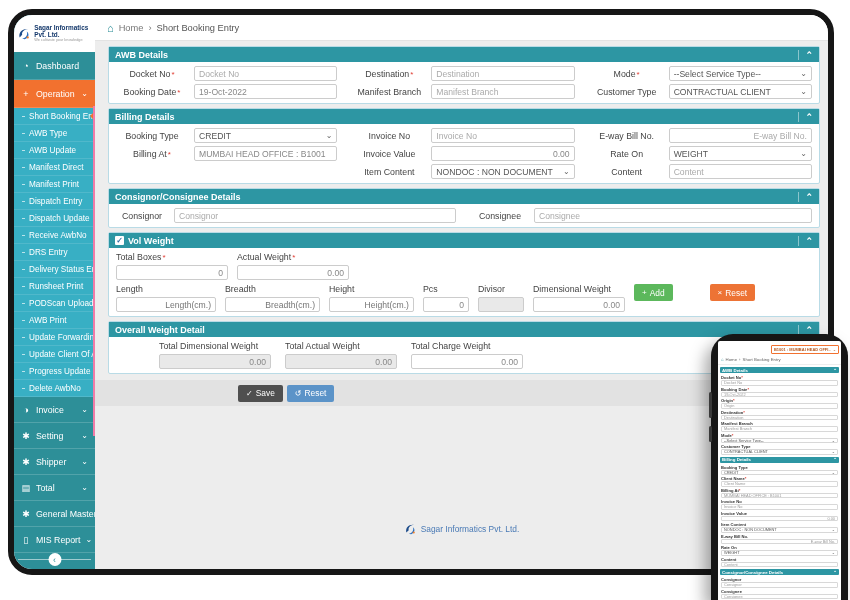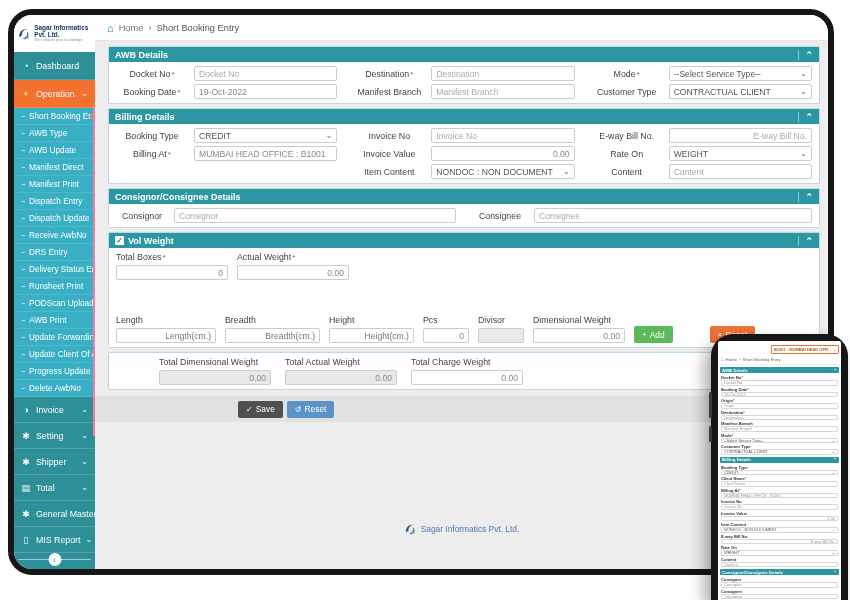--- a/index.html
+++ b/index.html
@@ -58,26 +58,26 @@
   input.inp::placeholder { color:#aaa; }
   input.num { text-align:right; }
   input.dis { background:#E9E9E9; }
   .selbox { flex:1; min-width:0; height:15px; border:1px solid #ccc; border-radius:2px; background:#fff; color:#555;
            font-size:8.6px; padding:0 4px; display:flex; align-items:center; justify-content:space-between; cursor:pointer; }
   .selbox .caret { color:#666; font-size:8px; }
   .chk { width:9px; height:9px; background:#fff; border-radius:1px; color:#2D6DA3; font-size:8px; line-height:9px;
            text-align:center; flex:none; cursor:pointer; }
 
   
-  .vrow { display:flex; gap:9px; align-items:flex-end; margin-bottom:4px; }
+  .vrow { display:flex; gap:9px; align-items:flex-start; margin-bottom:4px; }
   .vgroup { display:flex; flex-direction:column; gap:2px; }
   .vgroup > label { font-size:8.8px; color:#444; height:11px; white-space:nowrap; }
   .vgroup input { height:15px; border:1px solid #ccc; border-radius:2px; font-size:8.6px; color:#888; padding:0 4px;
            background:#fff; font-family:"Liberation Sans",sans-serif; outline:none; width:100%; }
-  .w110 { width:112px; } .w100 { width:100px; } .w95 { width:95px; } .w85 { width:85px; } .w46 { width:46px;margin-top:31px; } .w92 { width:92px; }
+  .w110 { width:112px; } .w100 { width:100px; } .w95 { width:95px; } .w85 { width:85px; } .w46 { width:46px; } .w92 { width:92px; }
   .btn { height:17px; display:inline-flex; align-items:center; gap:3px; padding:0 8px; border-radius:2px; color:#fff;
            font-size:8.4px; cursor:pointer; border:none; font-family:"Liberation Sans",sans-serif; }
   .btn .bic { font-size:8px; }
   .btn-add { background:#5CB85C; }
   .btn-reset-o { background:#ED7335; margin-left:28px; }
 
   .actions-band { height:26px; background:#E2E2E2; display:flex; align-items:center; gap:4px;
            margin:6px -8px 0 -13px; padding-left:143px; }
   .btn-save { background:#4F4F4F; }
   .btn-reset-b { background:#5B93C8; }
@@ -407,20 +407,24 @@
             </button>
             <button class="btn btn-reset-o">
               <span class="bic">×</span>
               <span>Reset</span>
             </button>
           </div>
         </div>
       </section>
 
       <section class="sec">
+        <div class="sec-h">
+          <span>Overall Weight Detail</span>
+          <span class="collapse">⌃</span>
+        </div>
         <div class="sec-b">
           <div class="vrow" style="gap:14px; margin-bottom:0;">
             <div class="vgroup" style="width:112px;margin-left:43px;">
               <label><span>Total Dimensional Weight</span></label>
               <input class="num dis" style="background: rgb(233, 233, 233);" disabled="" value="0.00">
             </div>
             <div class="vgroup" style="width:112px;">
               <label><span>Total Actual Weight</span></label>
               <input class="num dis" style="background: rgb(233, 233, 233);" disabled="" value="0.00">
             </div>

